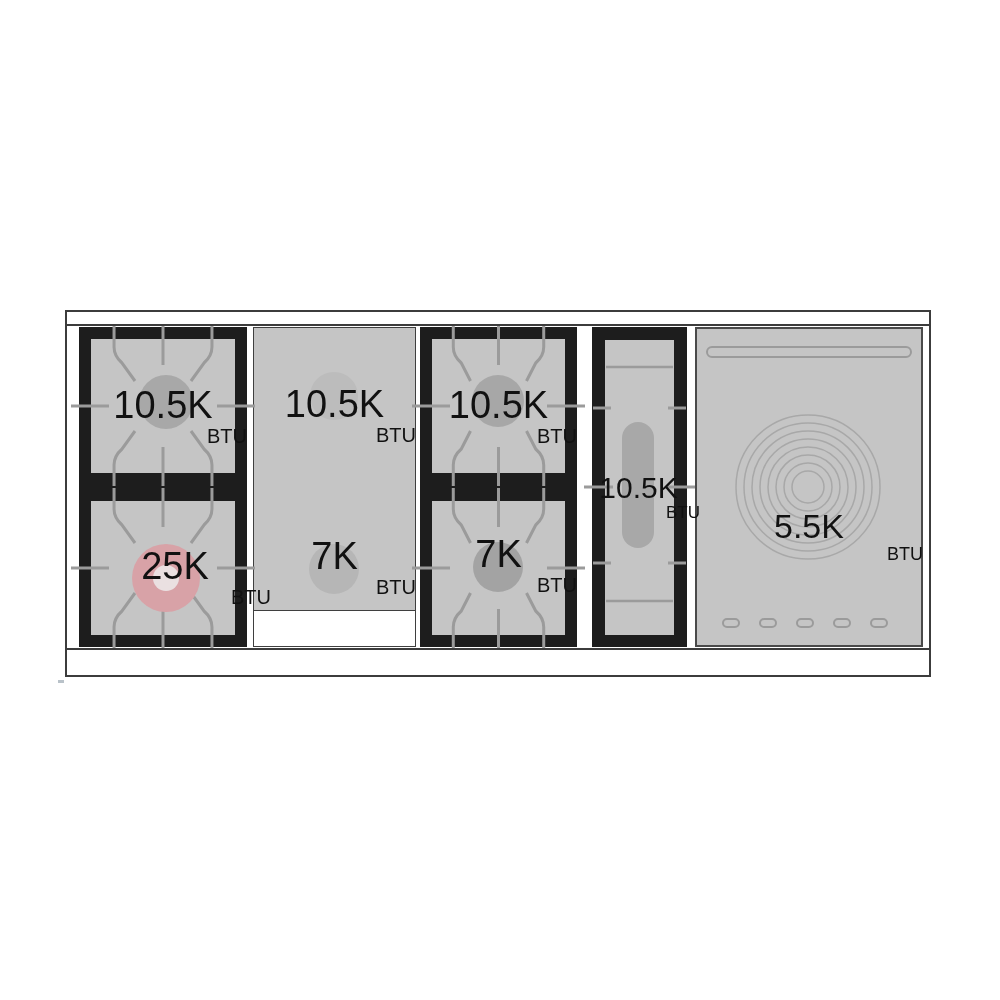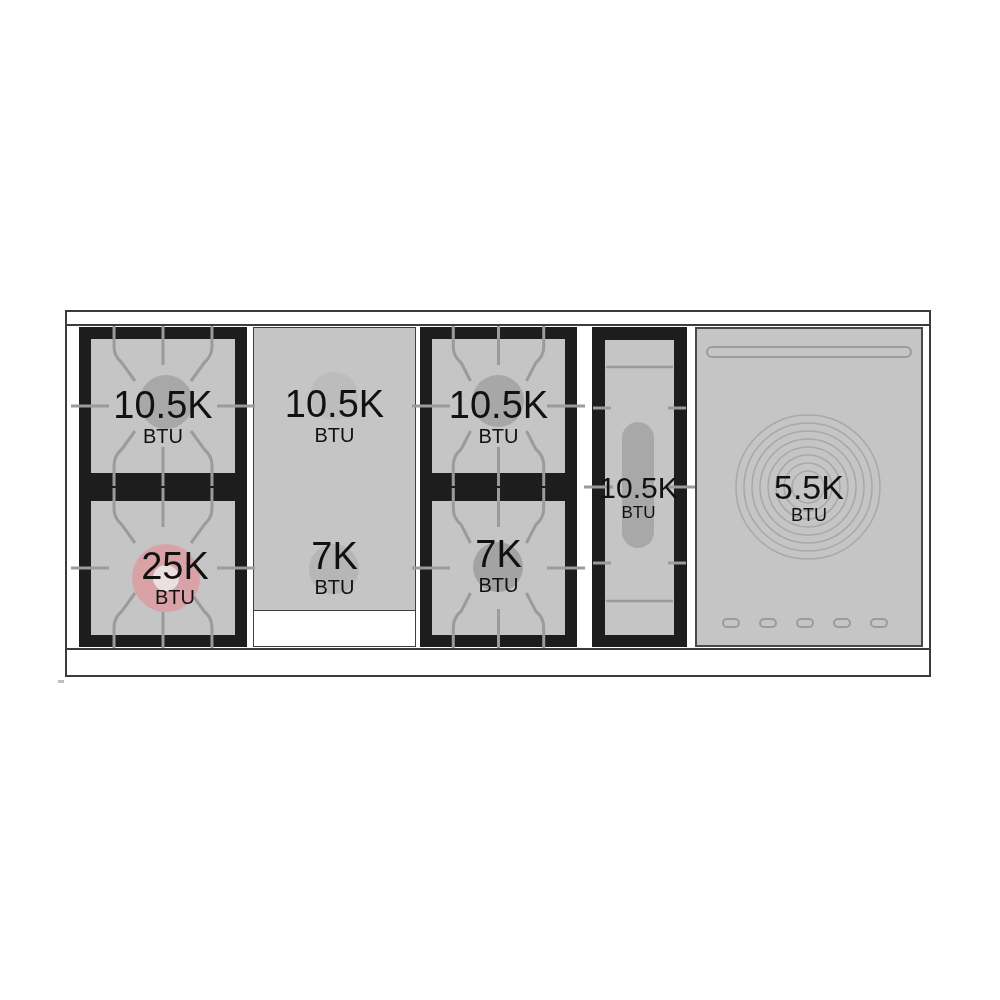--- a/index.html
+++ b/index.html
@@ -16,24 +16,24 @@
   .s3{left:420px;top:327px;width:157px;height:320px;}
   .s4{left:592px;top:327px;width:95px;height:320px;}
   .panel{position:absolute;box-sizing:border-box;border:1px solid #3f3f3f;}
   .s2{left:253px;top:327px;width:163px;height:320px;}
   .tray{position:absolute;left:0;bottom:0;width:100%;height:36px;background:#ffffff;
         box-sizing:border-box;border-top:1px solid #3f3f3f;}
   .s5{left:695px;top:327px;width:228px;height:320px;border-width:2px;border-color:#4a4a4a;}
   #art{position:absolute;left:0;top:0;pointer-events:none;}
   .label{position:absolute;text-align:center;color:#111111;}
   .label .val{font-size:38px;line-height:38px;}
-  .label .unit{font-size:20px;line-height:24px;}
+  .label .unit{font-size:20px;line-height:24px;text-align:right;}
   .label.small .val{font-size:30px;line-height:30px;}
   .label.small .unit{font-size:17px;line-height:20px;}
-  .label.med .val{font-size:34px;line-height:34px;}
+  .label.med .val{font-size:34px;line-height:34px;margin-top:39px;}
   .label.med .unit{font-size:18px;line-height:22px;}
   .artifact{position:absolute;left:58px;top:680px;width:6px;height:3px;background:#b9c2c9;}
 </style>
 </head>
 <body>
 
 <div class="stage">
 
   <div class="rangetop">
     <div class="top-strip"></div>

